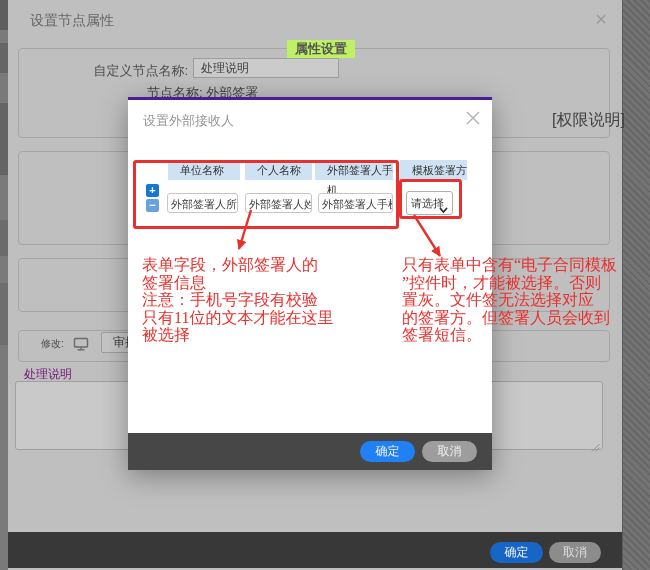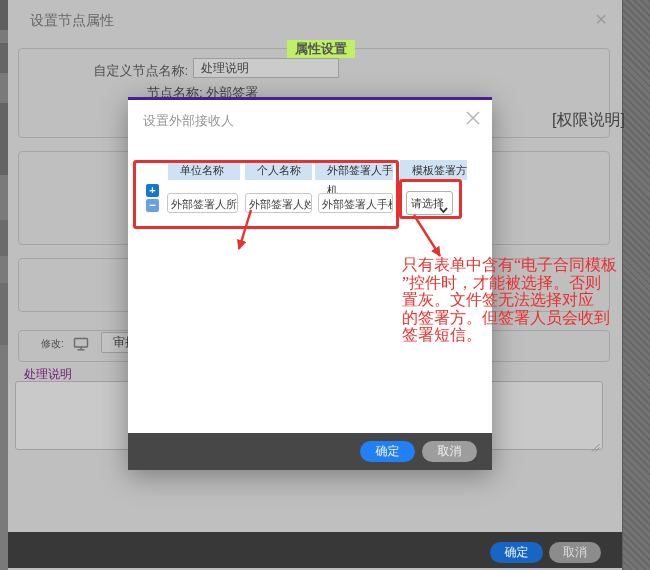--- a/index.html
+++ b/index.html
@@ -191,19 +191,24 @@
   <svg class="abs" id="arrow-layer">
     <defs>
       <marker id="ah" markerUnits="userSpaceOnUse" markerWidth="12" markerHeight="12" refX="9" refY="5" orient="auto">
         <path d="M0,0 L10,5 L0,10 z" fill="#e8312e"></path>
       </marker>
     </defs>
     <line x1="251" y1="210" x2="239" y2="249" stroke="#e8312e" stroke-width="2.4" marker-end="url(#ah)"></line>
     <line x1="414" y1="215" x2="440" y2="256" stroke="#e8312e" stroke-width="2.4" marker-end="url(#ah)"></line>
   </svg>
 
+  <div class="abs red-note" id="left-note">表单字段，外部签署人的
+签署信息
+注意：手机号字段有校验
+只有11位的文本才能在这里
+被选择</div>
   <div class="abs red-note" id="right-note">只有表单中含有“电子合同模板
 ”控件时，才能被选择。否则
 置灰。文件签无法选择对应
 的签署方。但签署人员会收到
 签署短信。</div>
 
 </div>
 
 </body></html>

